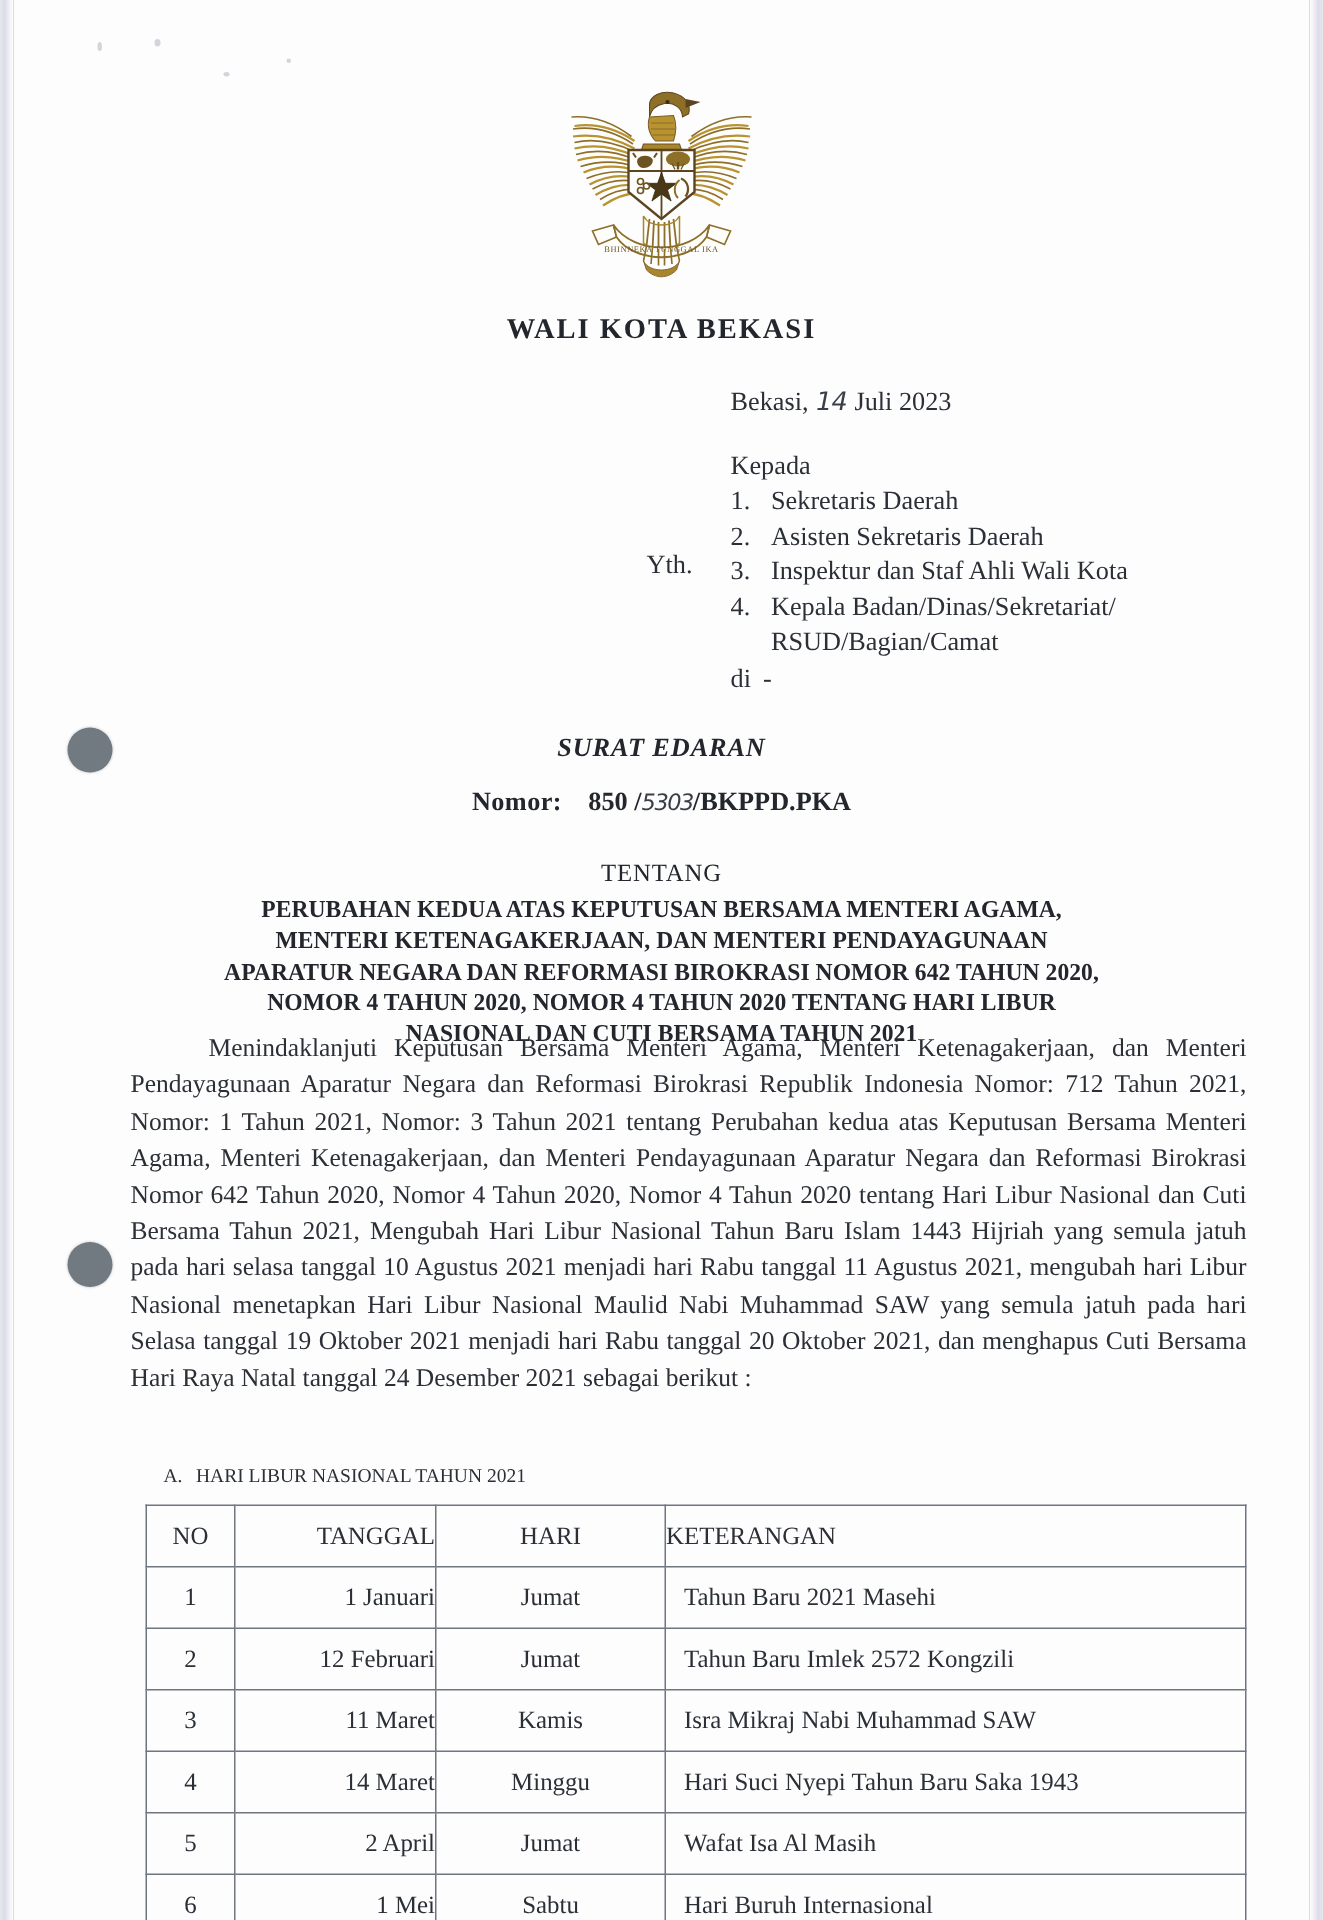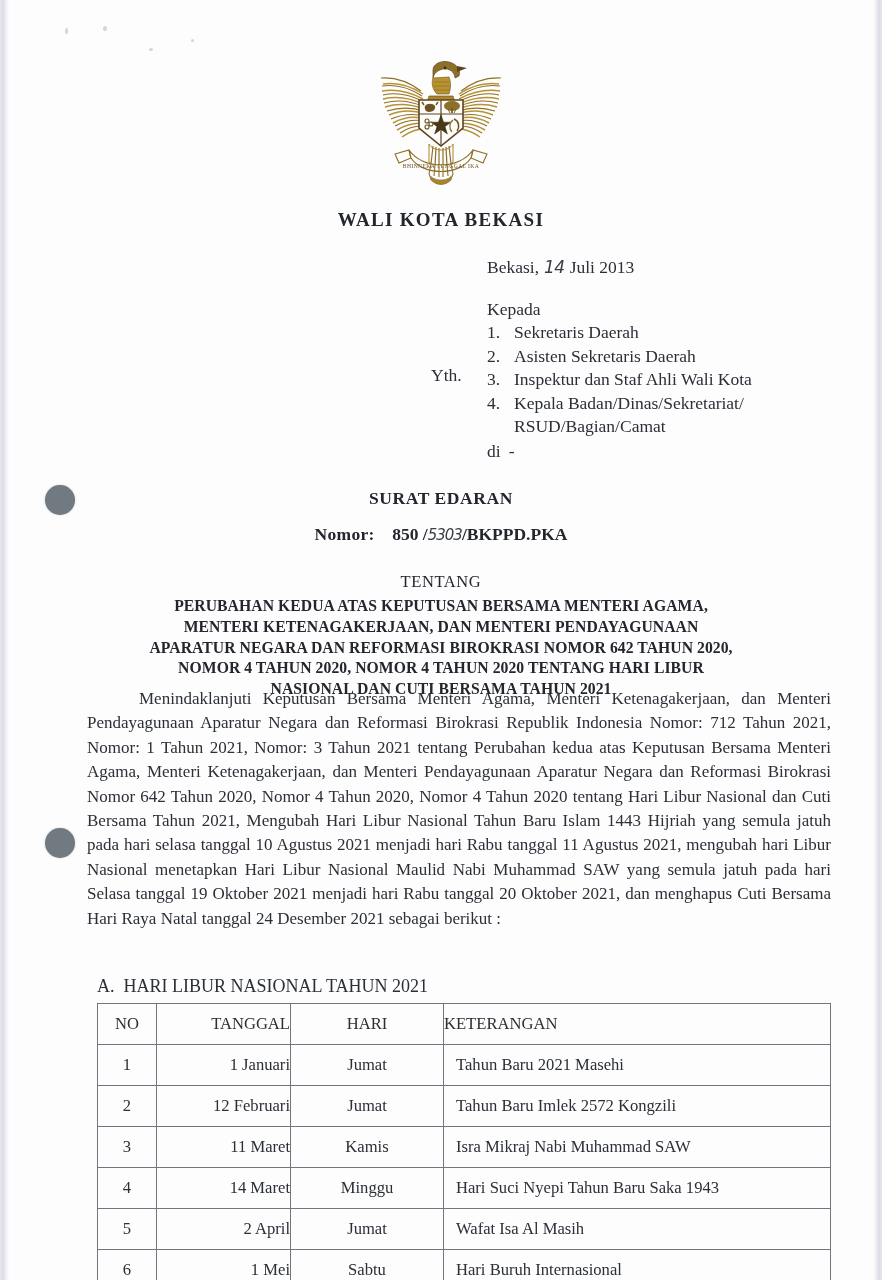--- a/index.html
+++ b/index.html
@@ -144,20 +144,21 @@
     left: 0; right: 0;
     top: 488px;
     text-align: center;
     font-family: "Liberation Serif", "DejaVu Serif", serif;
   }
   .se-title {
     font-weight: bold;
     font-size: 17.5px;
     letter-spacing: .6px;
     color: #23262c;
+    font-style: italic;
   }
   .se-nomor {
     font-weight: bold;
     font-size: 17.5px;
     margin-top: 15px;
     color: #23262c;
   }
   .se-nomor .lbl { letter-spacing: .3px; }
   .se-nomor .hand-num {
     font-family: "DejaVu Sans", sans-serif;
@@ -195,23 +196,23 @@
     line-height: 24.4px;
     text-align: justify;
     text-indent: 52px;
     color: #2b2f36;
     hyphens: none;
   }
 
   
   .sec-head {
     position: absolute;
-    left: 88px;
+    left: 100px;
     top: 976px;
-    font-size: 18px;
+    font-size: 13px;
     color: #2b2f36;
     white-space: nowrap;
   }
   .sec-head .sec-letter { margin-right: 9px; }
 
   
   .tbl {
     position: absolute;
     left: 88px;
     top: 1003px;
@@ -354,21 +355,21 @@
         </g>
         <path d="M58 116 C62 124 78 124 82 116 L80 122 C74 128 66 128 60 122 Z" fill="#a9852b" stroke="#7a5f2a" stroke-width="0.6"></path>
       </svg>
     </div>
 
     <div class="org-title">WALI KOTA BEKASI</div>
 
     <div class="addr-block">
 
       <div class="date-line">
-        <span>Bekasi,</span><span class="hand">14</span><span>Juli 2013</span>
+        <span>Bekasi,</span><span class="hand">14</span><span>Juli 2023</span>
       </div>
 
       <div style="position:relative;">
         <div class="kepada">Kepada</div>
         <div class="yth-row">Yth.</div>
 
         <ul class="rcpt-list">
           <li>
             <span class="rcpt-num">1.</span>
             <span>Sekretaris Daerah</span>

